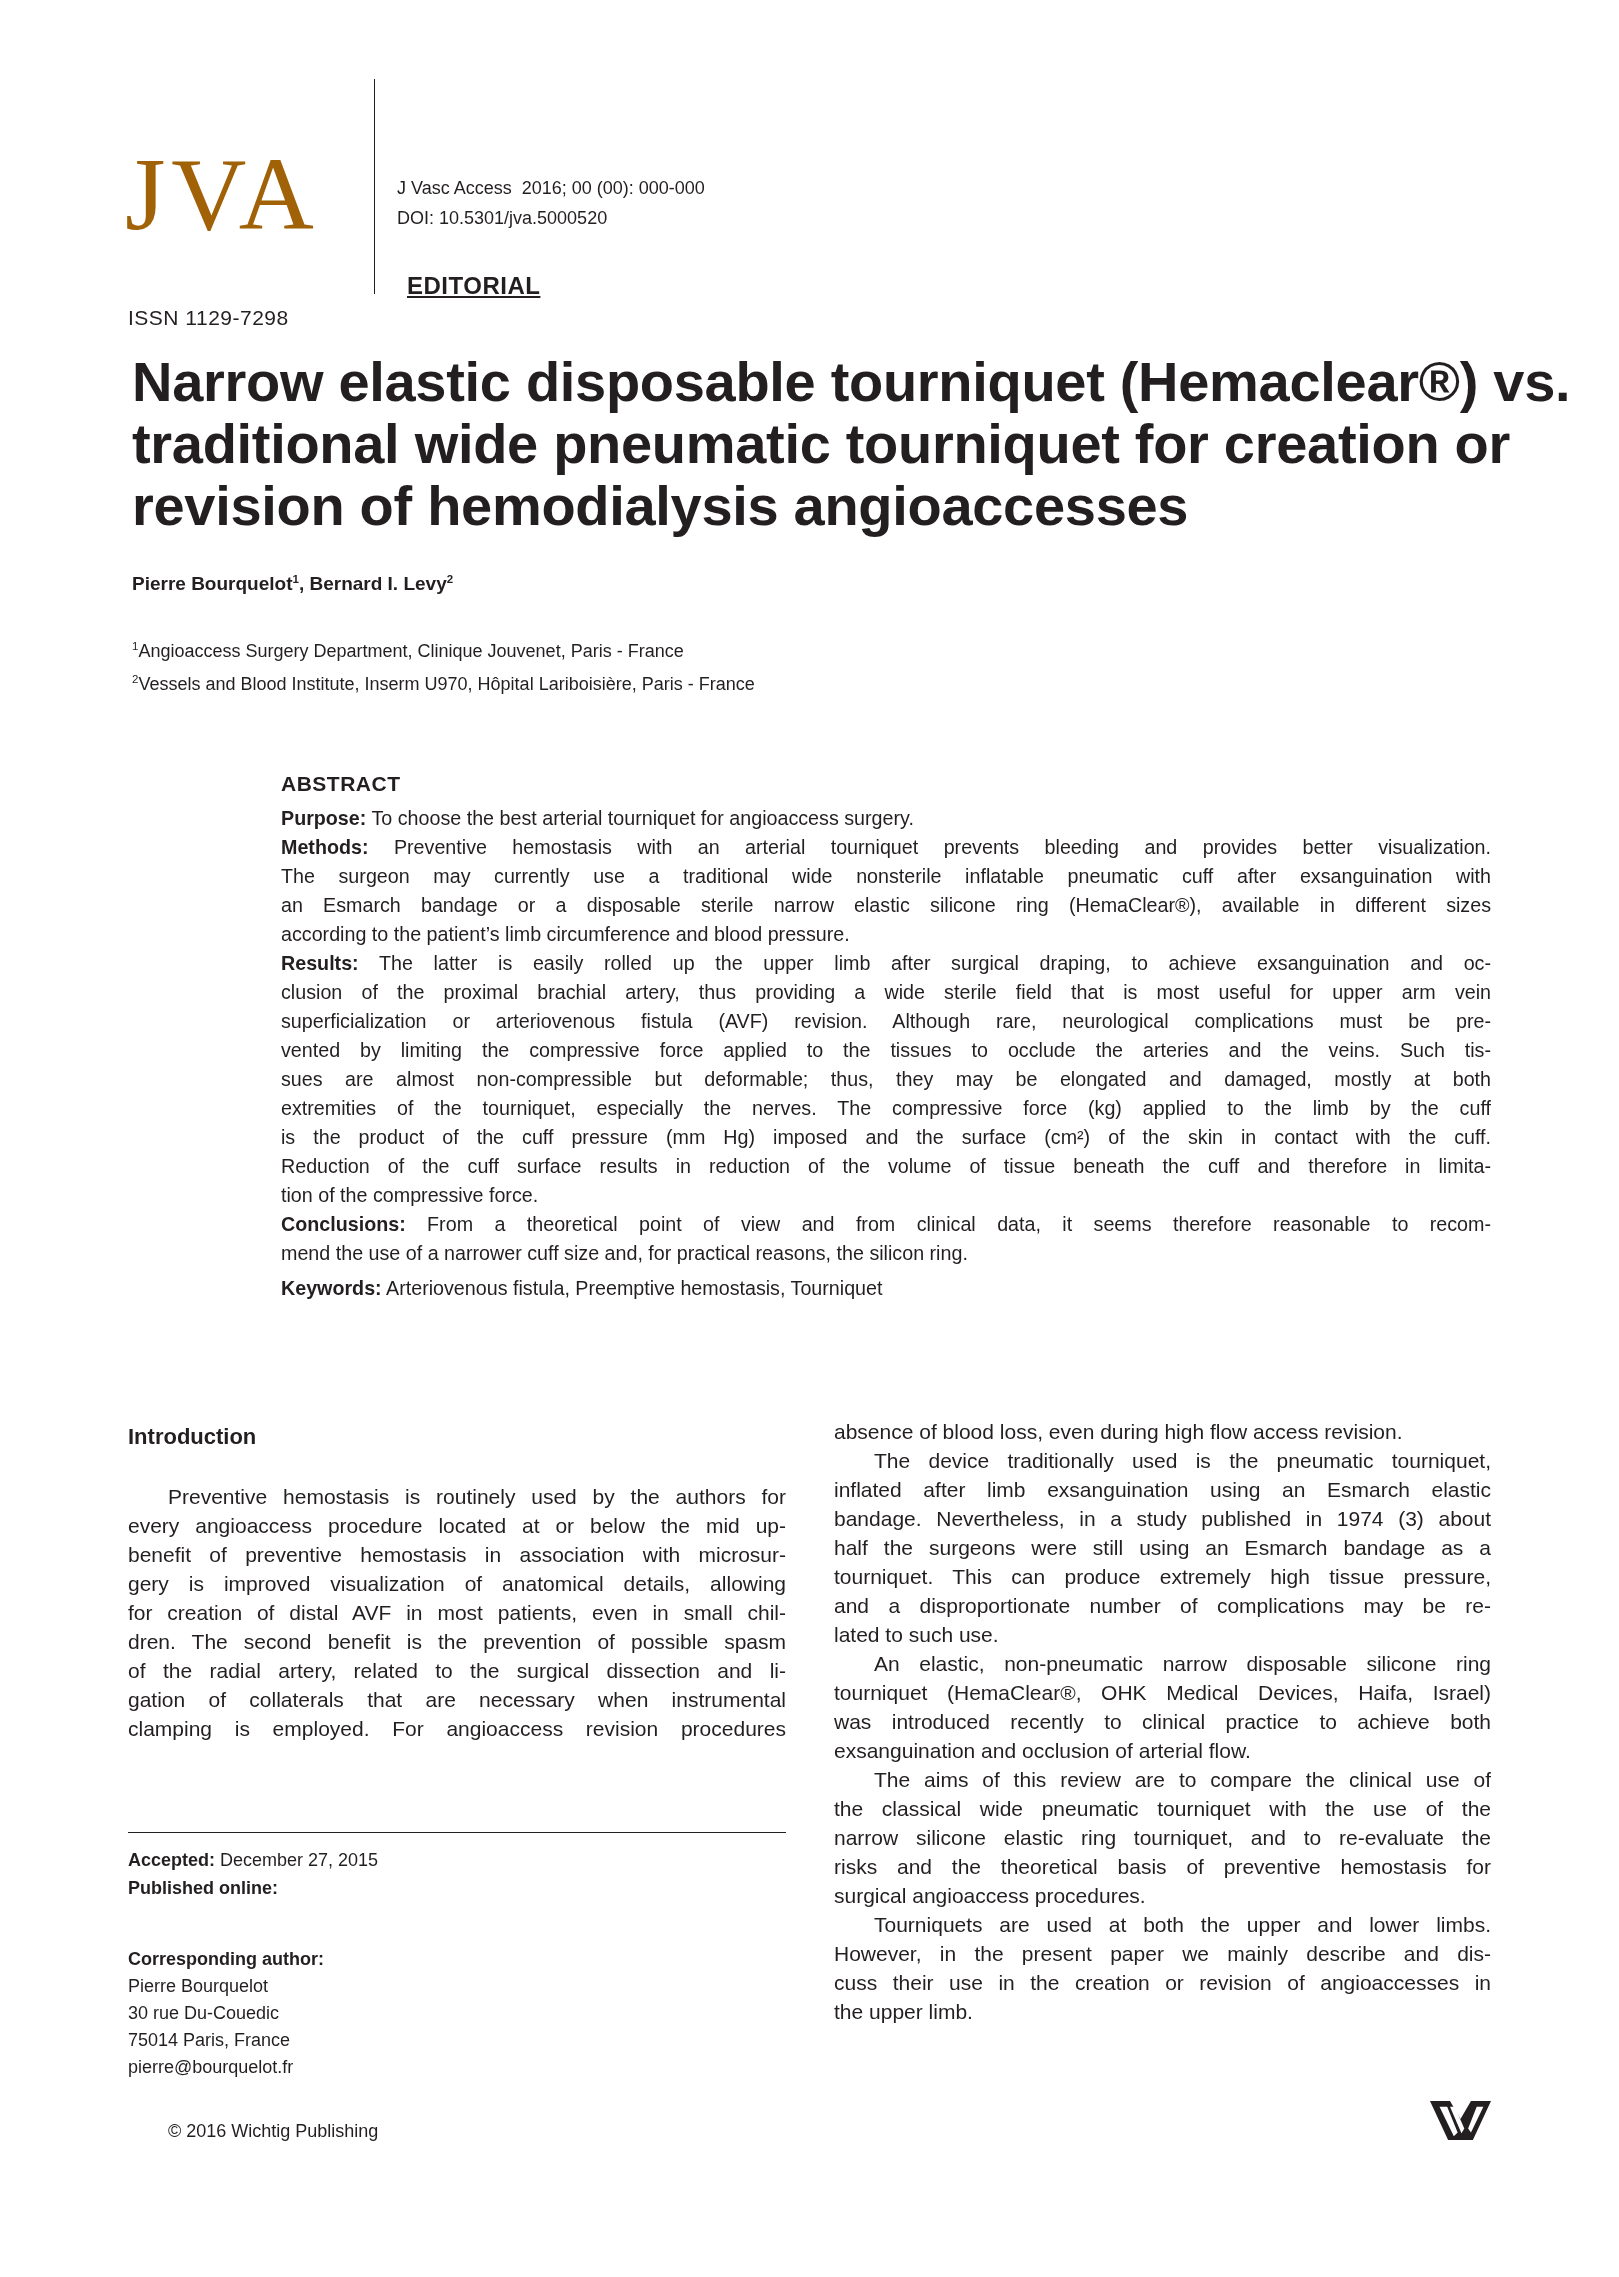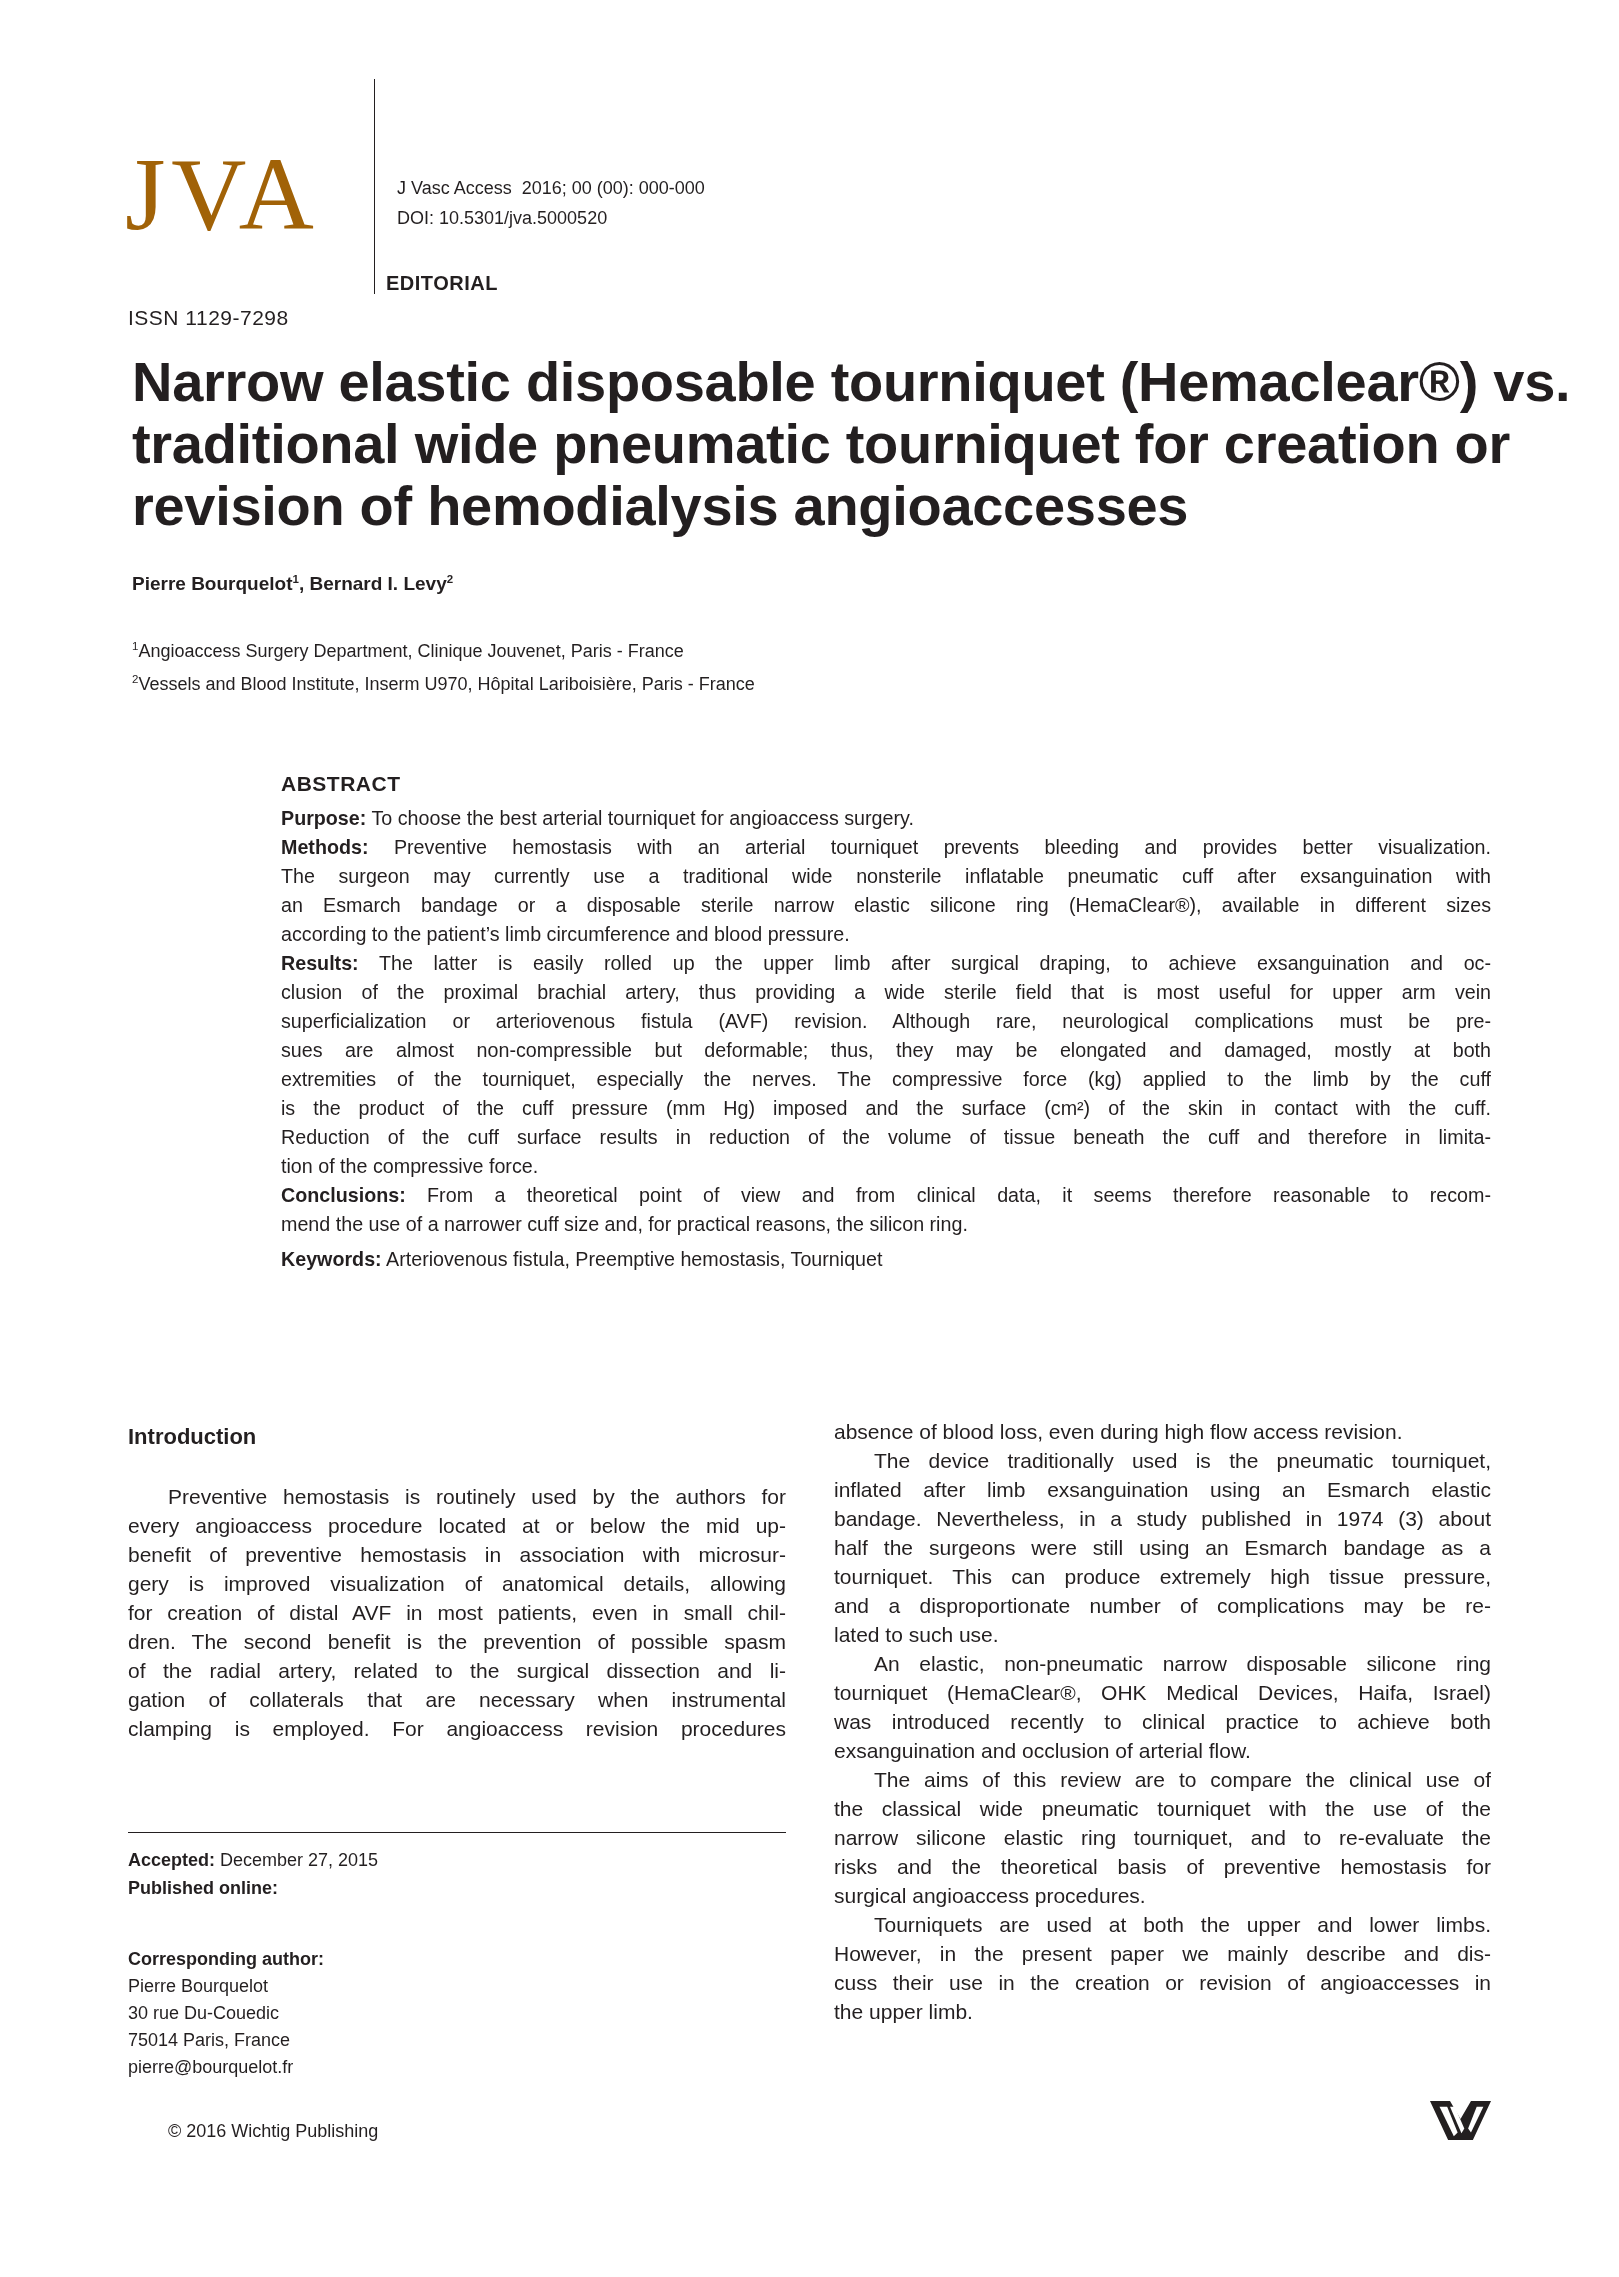--- a/index.html
+++ b/index.html
@@ -4,21 +4,21 @@
 <style>
   html, body { margin: 0; padding: 0; background: #ffffff; }
   body { width: 1620px; height: 2278px; position: relative; overflow: hidden;
          font-family: "Liberation Sans", "DejaVu Sans", sans-serif; color: #231f20; }
   .abs { position: absolute; }
   .jva-logo { left: 125px; top: 146px; font-family: "Liberation Serif", "DejaVu Serif", serif;
               font-size: 104px; line-height: 96px; letter-spacing: 5.8px; color: #a16207; }
   .issn { left: 128px; top: 270px; font-size: 21px; line-height: 25px; letter-spacing: 0.5px; margin-top: 35px; }
   .vline { left: 374px; top: 79px; width: 1.4px; height: 215px; background: #231f20; }
   .citation { left: 397px; top: 173px; font-size: 18px; line-height: 30px; }
-  .editorial { left: 386px; top: 272px; font-size: 20px; font-weight: bold; letter-spacing: 0.5px; }
+  .editorial { left: 407px; top: 272px; font-size: 24px; font-weight: bold; letter-spacing: 0.5px; text-decoration: underline; }
   .title { left: 132px; top: 351px; width: 1364px; font-size: 56px; line-height: 62px; font-weight: bold; letter-spacing: -0.3px; }
   .title .ln { display: block; white-space: nowrap; }
   .authors { left: 132px; top: 573px; font-size: 19px; font-weight: bold; }
   .authors sup, .affil sup { font-size: 11.5px; vertical-align: 6.7px; font-weight: normal; }
   .authors sup { font-weight: bold; }
   .affil { left: 132px; top: 632px; font-size: 18px; line-height: 28px; }
   .affil div { white-space: nowrap; }
   .abstract { left: 281px; top: 769px; width: 1210px; }
   .abstract-h { font-size: 21px; font-weight: bold; letter-spacing: 0.5px; line-height: 29px; margin-bottom: 5.8px; }
   .abs-line { display: block; font-size: 19.7px; line-height: 29px; text-align: justify; text-align-last: justify; white-space: nowrap; overflow: hidden; }
@@ -70,20 +70,21 @@
 <section class="abs abstract">
   <div class="abstract-h">ABSTRACT</div>
   <span class="abs-line last"><b>Purpose:</b><span> To choose the best arterial tourniquet for angioaccess surgery.</span></span>
   <span class="abs-line"><b>Methods:</b><span> Preventive hemostasis with an arterial tourniquet prevents bleeding and provides better visualization.</span></span>
   <span class="abs-line">The surgeon may currently use a traditional wide nonsterile inflatable pneumatic cuff after exsanguination with</span>
   <span class="abs-line">an Esmarch bandage or a disposable sterile narrow elastic silicone ring (HemaClear®), available in different sizes</span>
   <span class="abs-line last">according to the patient’s limb circumference and blood pressure.</span>
   <span class="abs-line"><b>Results:</b><span> The latter is easily rolled up the upper limb after surgical draping, to achieve exsanguination and oc-</span></span>
   <span class="abs-line">clusion of the proximal brachial artery, thus providing a wide sterile field that is most useful for upper arm vein</span>
   <span class="abs-line">superficialization or arteriovenous fistula (AVF) revision. Although rare, neurological complications must be pre-</span>
+  <span class="abs-line">vented by limiting the compressive force applied to the tissues to occlude the arteries and the veins. Such tis-</span>
   <span class="abs-line">sues are almost non-compressible but deformable; thus, they may be elongated and damaged, mostly at both</span>
   <span class="abs-line">extremities of the tourniquet, especially the nerves. The compressive force (kg) applied to the limb by the cuff</span>
   <span class="abs-line">is the product of the cuff pressure (mm Hg) imposed and the surface (cm²) of the skin in contact with the cuff.</span>
   <span class="abs-line">Reduction of the cuff surface results in reduction of the volume of tissue beneath the cuff and therefore in limita-</span>
   <span class="abs-line last">tion of the compressive force.</span>
   <span class="abs-line"><b>Conclusions:</b><span> From a theoretical point of view and from clinical data, it seems therefore reasonable to recom-</span></span>
   <span class="abs-line last">mend the use of a narrower cuff size and, for practical reasons, the silicon ring.</span>
   <span class="abs-line last kw"><b>Keywords:</b><span> Arteriovenous fistula, Preemptive hemostasis, Tourniquet</span></span>
 </section>
 

